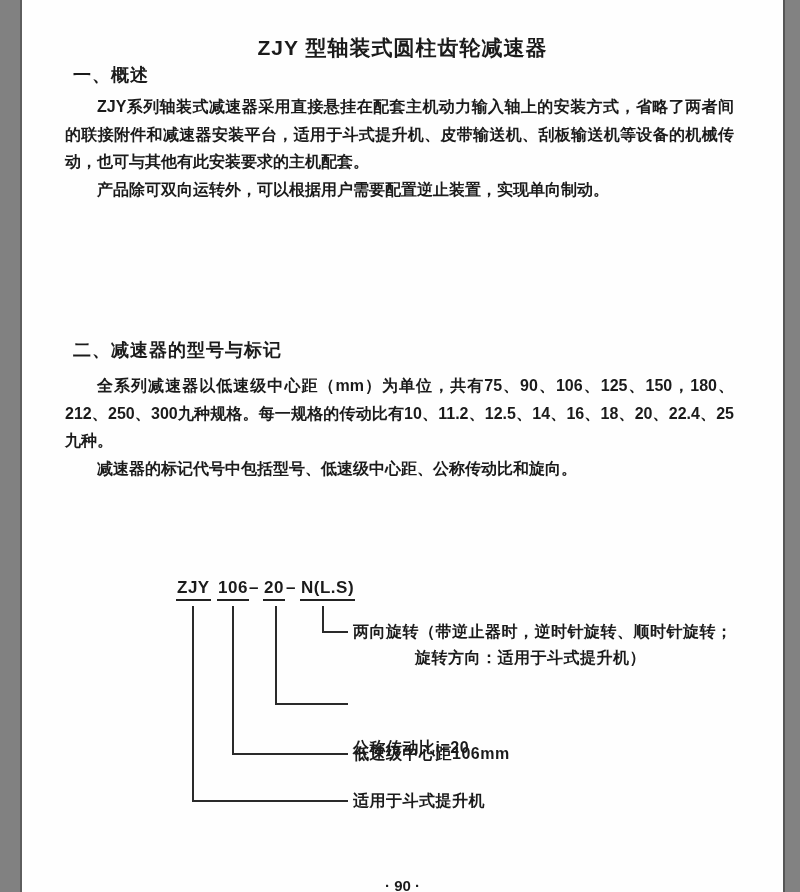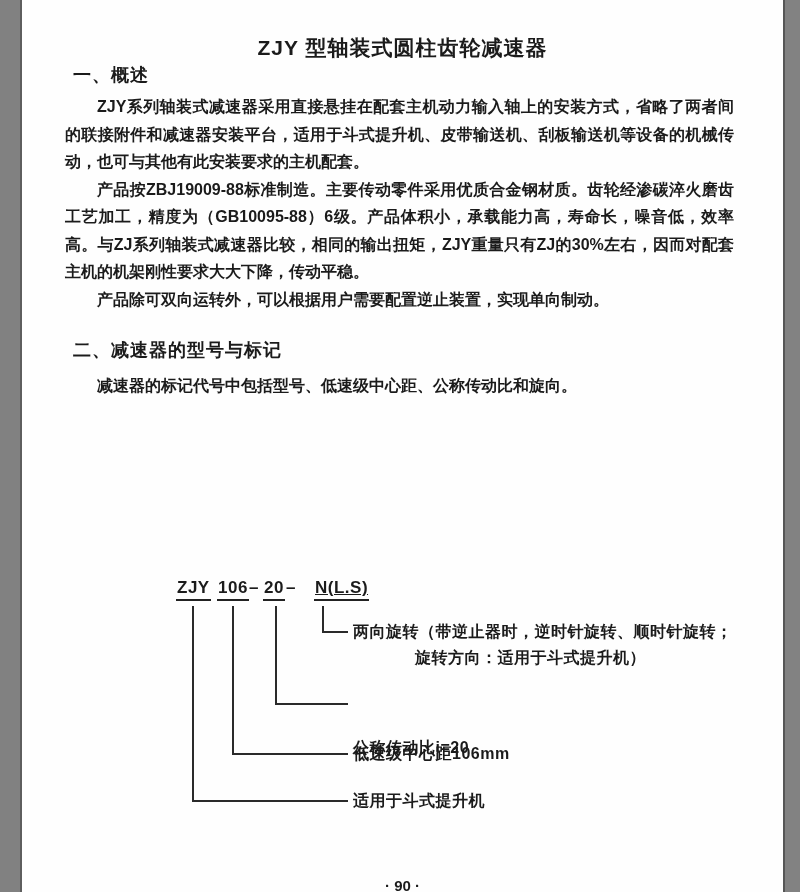--- a/index.html
+++ b/index.html
@@ -54,21 +54,21 @@
     border-bottom: 2px solid #222;
     padding: 0 1px 2px 1px;
     letter-spacing: 0.5px;
   }
   .code-dash { position: absolute; top: 578px; font-size: 17px; line-height: 19px; }
   .seg-zjy  { left: 154px; }
   .seg-cd   { left: 195px; }
   .dash-1   { left: 227px; }
   .seg-rat  { left: 241px; }
   .dash-2   { left: 264px; }
-  .seg-rot  { left: 292px; text-decoration: underline; }
+  .seg-rot  { left: 278px; }
   .elbow {
     position: absolute;
     border-left: 2px solid #2a2a2a;
     border-bottom: 2px solid #2a2a2a;
   }
   .elbow.rot { left: 300px; top: 606px; width: 24px; height: 25px; }
   .elbow.rat { left: 253px; top: 606px; width: 71px; height: 97px; }
   .elbow.cd  { left: 210px; top: 606px; width: 114px; height: 147px; }
   .elbow.typ { left: 170px; top: 606px; width: 154px; height: 194px; }
   .callout {
@@ -95,27 +95,27 @@
   <div class="gutter right"></div>
 
   <div class="page-sheet">
 
     <h1 class="doc-title">ZJY 型轴装式圆柱齿轮减速器</h1>
 
     <div class="sec-heading one">一、概述</div>
 
     <div class="body-block a">
       <p>ZJY系列轴装式减速器采用直接悬挂在配套主机动力输入轴上的安装方式，省略了两者间的联接附件和减速器安装平台，适用于斗式提升机、皮带输送机、刮板输送机等设备的机械传动，也可与其他有此安装要求的主机配套。</p>
-      <p>产品按ZBJ19009-88标准制造。主要传动零件采用优质合金钢材质。齿轮经渗碳淬火磨齿工艺加工，精度为（GB10095-88）6级。产品体积小，承载能力高，寿命长，噪音低，效率高。与ZJ系列轴装式减速器比较，相同的输出扭矩，ZJY重量只有ZJ的30%左右，因而对配套主机的机架刚性要求大大下降，传动平稳。</p>
       <p>产品除可双向运转外，可以根据用户需要配置逆止装置，实现单向制动。</p>
     </div>
 
     <div class="sec-heading two">二、减速器的型号与标记</div>
 
     <div class="body-block b">
+      <p>全系列减速器以低速级中心距（mm）为单位，共有75、90、106、125、150，180、212、250、300九种规格。每一规格的传动比有10、11.2、12.5、14、16、18、20、22.4、25九种。</p>
       <p>减速器的标记代号中包括型号、低速级中心距、公称传动比和旋向。</p>
     </div>
 
 
     <span class="code-seg seg-zjy">ZJY</span>
     <span class="code-seg seg-cd">106</span>
     <span class="code-dash dash-1">–</span>
     <span class="code-seg seg-rat">20</span>
     <span class="code-dash dash-2">–</span>
     <span class="code-seg seg-rot">N(L.S)</span>

